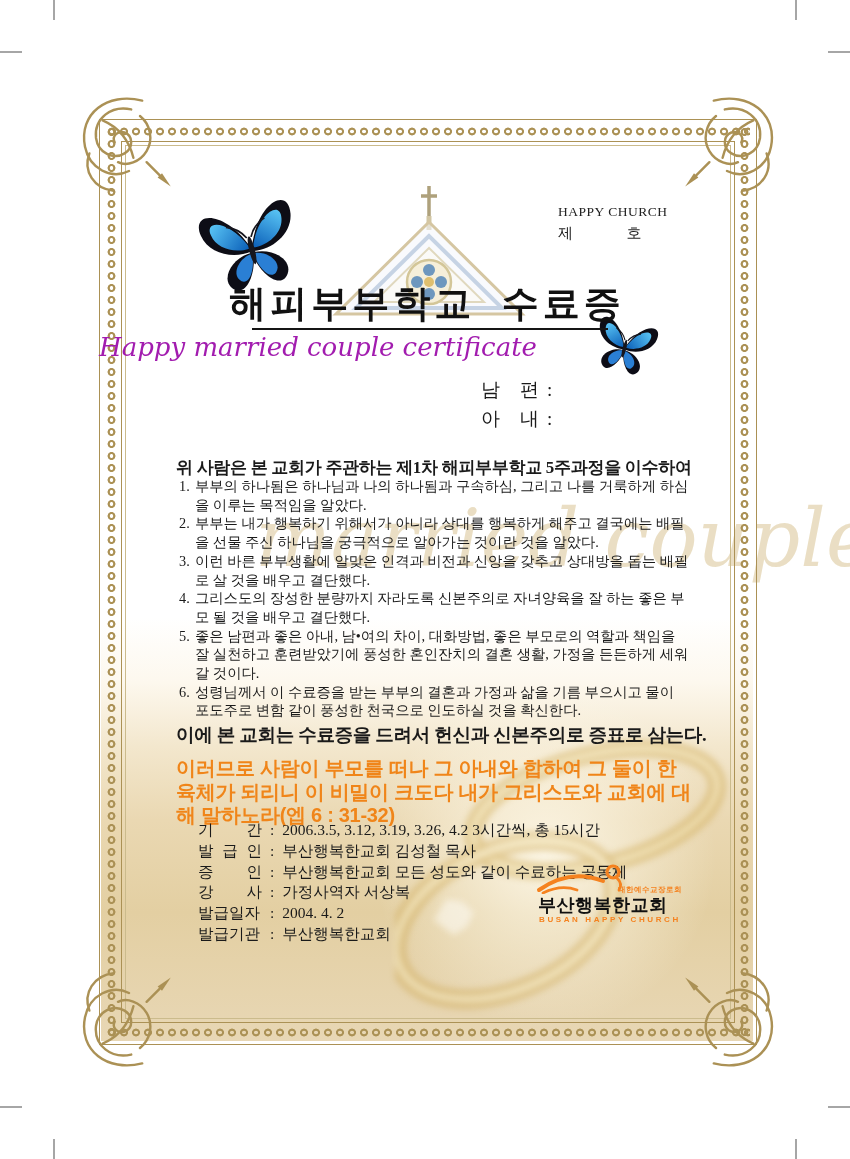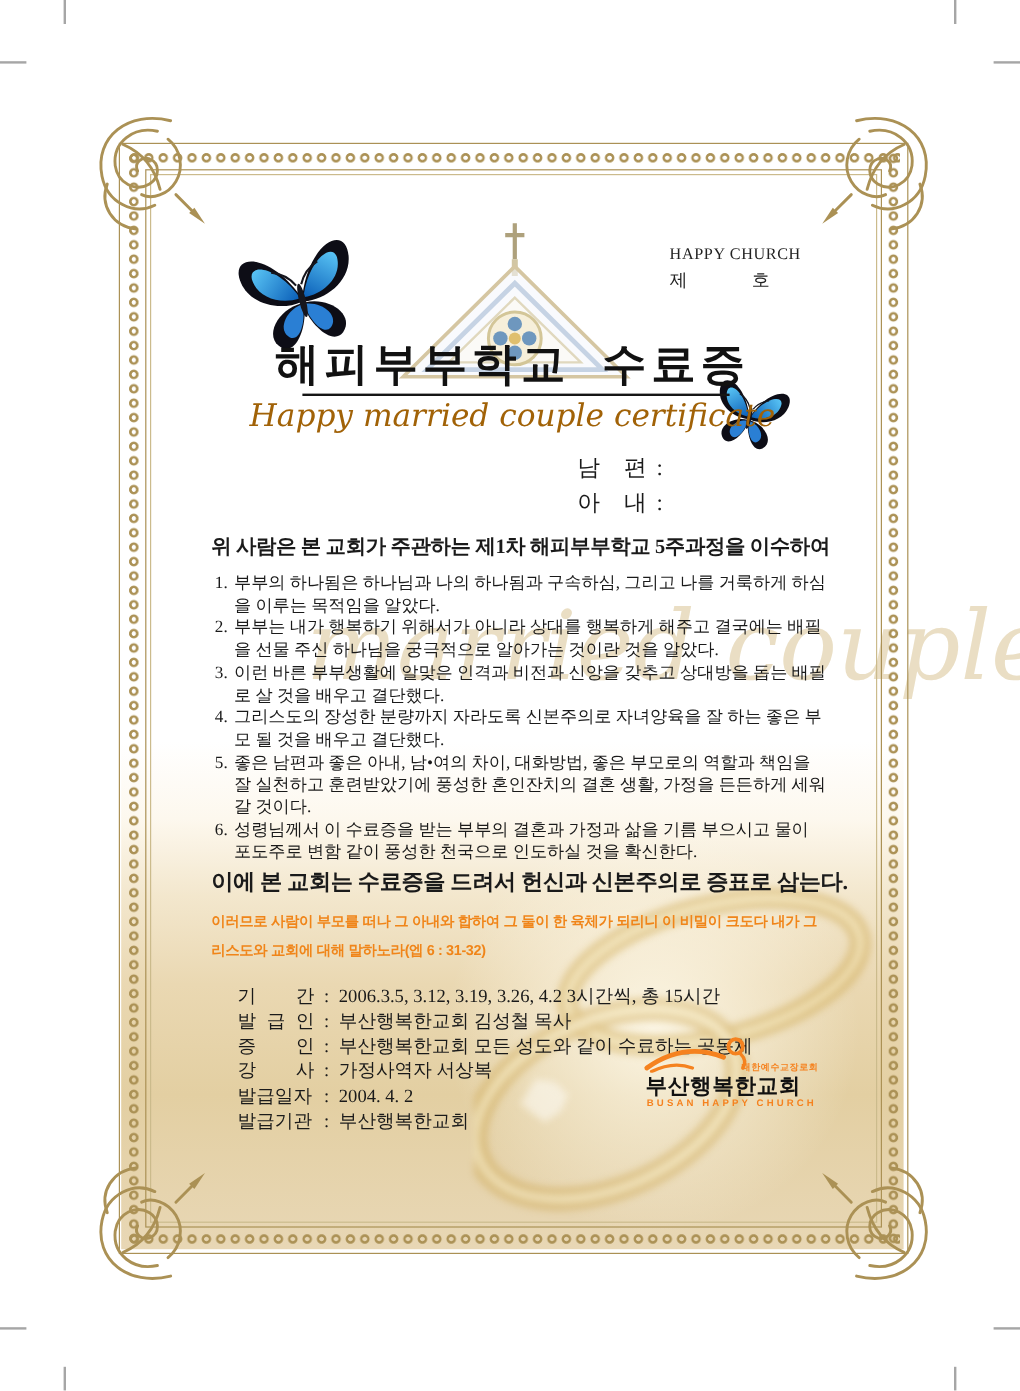--- a/index.html
+++ b/index.html
@@ -41,39 +41,39 @@
   .hdr{position:absolute;left:558px;top:204px;width:110px;font-size:13.5px;letter-spacing:.5px;color:#222;}
   .serial{display:flex;justify-content:space-between;width:84px;margin-top:4px;font-size:15px;}
 
   .church{position:absolute;left:326px;top:182px;width:210px;height:140px;opacity:.8;}
   .bfly1{position:absolute;left:196px;top:190px;width:110px;height:112px;transform:rotate(-14deg);}
   .bfly2{position:absolute;left:590px;top:310px;width:70px;height:72px;transform:scaleX(-1) rotate(-14deg);}
 
   .title{position:absolute;left:99px;top:279px;width:656px;text-align:center;
     font-size:37px;font-weight:600;letter-spacing:4px;color:#111;white-space:pre;}
   .title-rule{position:absolute;left:252px;top:328px;width:356px;height:2px;background:#151515;}
-  .subtitle{position:absolute;left:99px;top:332px;width:656px;text-align:center;
-    font-family:"DejaVu Serif",serif;font-style:italic;font-size:26px;color:#a16207;}
+  .subtitle{position:absolute;left:99px;top:332px;width:656px;
+    font-family:"DejaVu Serif",serif;font-style:italic;font-size:26px;color:#a21caf;}
 
   .recipients{position:absolute;left:481px;top:377px;font-size:19px;}
   .recipient-line{display:flex;align-items:baseline;height:29px;}
   .jl{display:inline-block;text-align:justify;text-align-last:justify;}
   .recipient-line .jl{width:58px;}
   .recipient-line .colon{margin-left:8px;}
 
-  .intro{position:absolute;left:176px;top:444px;width:522px;font-size:17px;font-weight:700;letter-spacing:-.3px;}
+  .intro{position:absolute;left:176px;top:456px;width:522px;font-size:17px;font-weight:700;letter-spacing:-.3px;}
 
   .items{position:absolute;left:179px;top:477px;width:512px;font-size:14.3px;line-height:18.7px;}
   .item{display:flex;}
   .item .num{width:16px;flex:none;}
   .item .txt{flex:1;}
 
   .declaration{position:absolute;left:176px;top:722px;width:540px;font-size:18.5px;font-weight:700;letter-spacing:-.3px;}
 
-  .scripture{position:absolute;left:176px;top:757px;width:515px;font-size:12px;font-weight:700;
+  .scripture{position:absolute;left:176px;top:757px;width:515px;font-size:20px;font-weight:700;
     color:#f08519;line-height:23.5px;font-family:"Liberation Sans","DejaVu Sans",sans-serif;letter-spacing:-.3px;}
 
   .details{position:absolute;left:178px;top:820px;font-size:15.5px;}
   .detail-row{display:flex;align-items:baseline;height:20.8px;margin-left:20px;}
   .detail-row .jl{width:64px;flex:none;}
   .detail-row .colon{margin:0 8px 0 8px;flex:none;}
 
   .logo{position:absolute;left:535px;top:864px;width:150px;height:62px;}
   .logo-mark{position:absolute;left:0;top:0;width:100px;height:30px;}
   .logo-denom{position:absolute;right:3px;top:21px;font-size:7.5px;font-weight:700;color:#f5821f;

